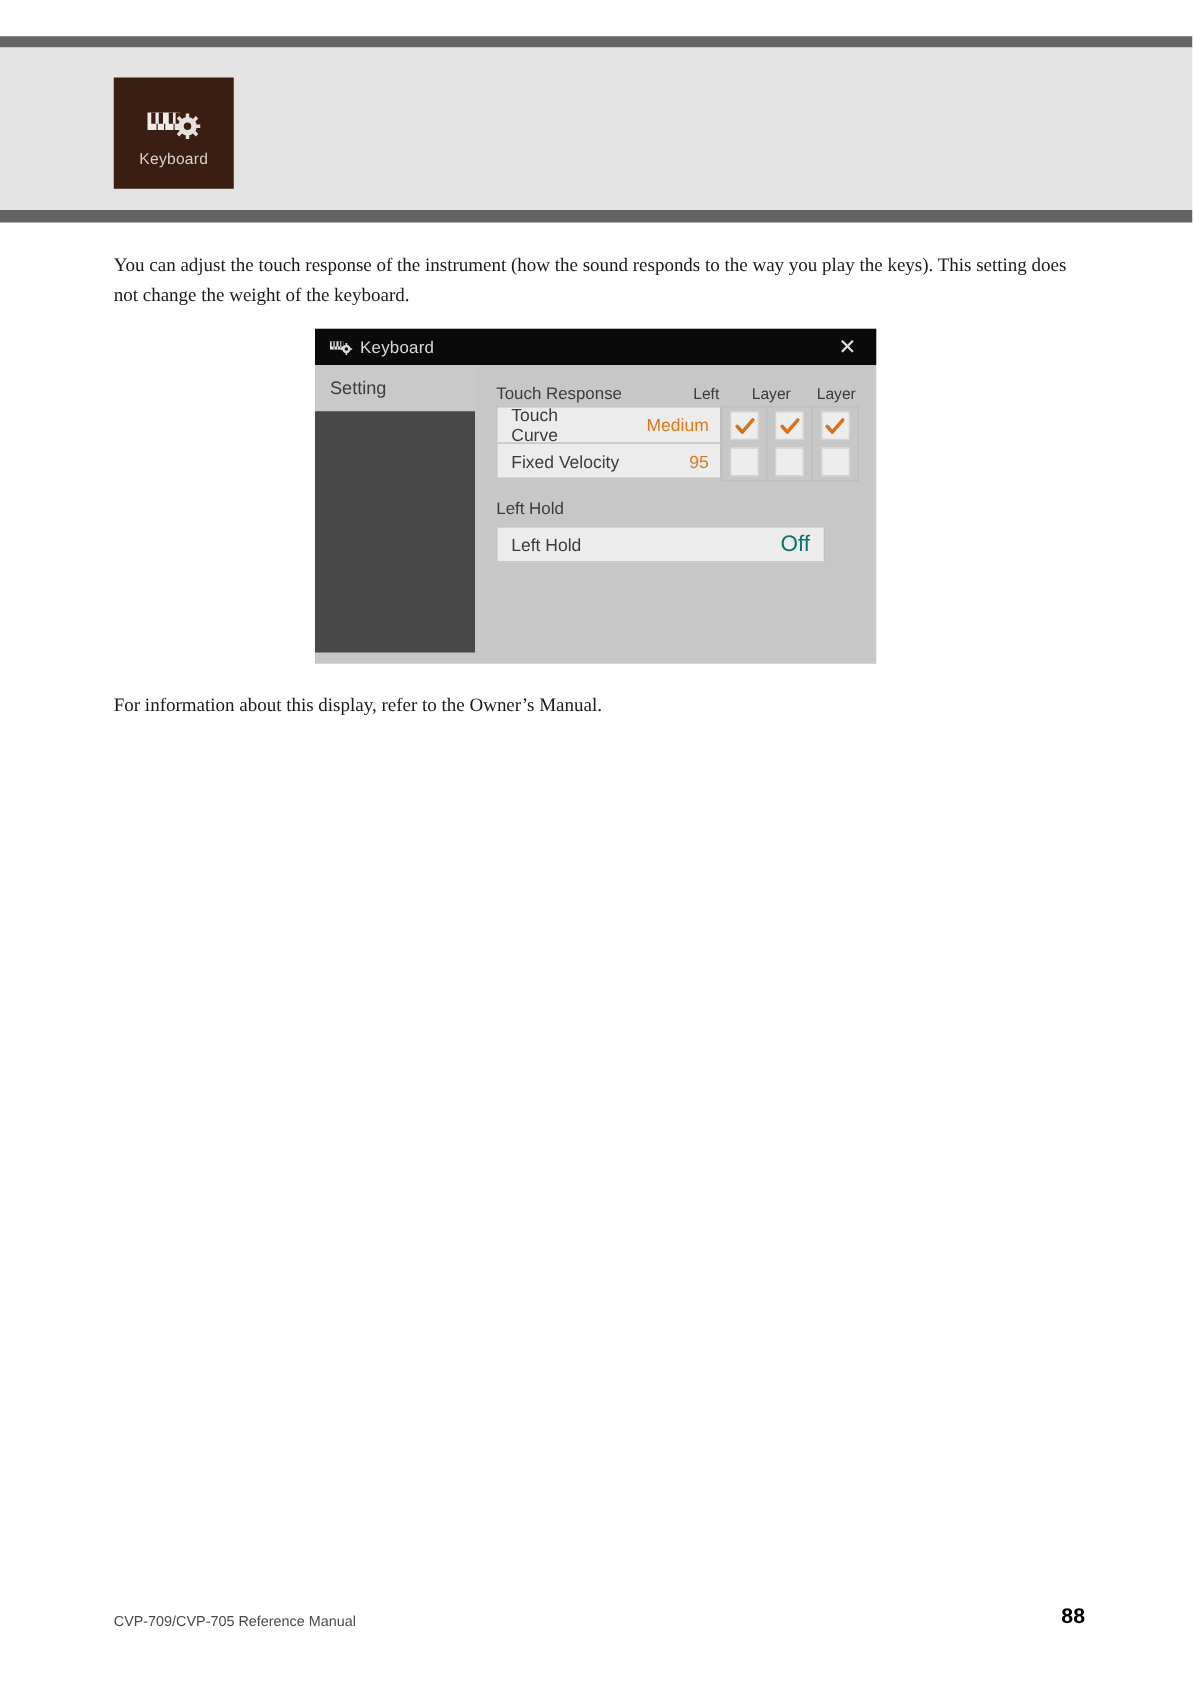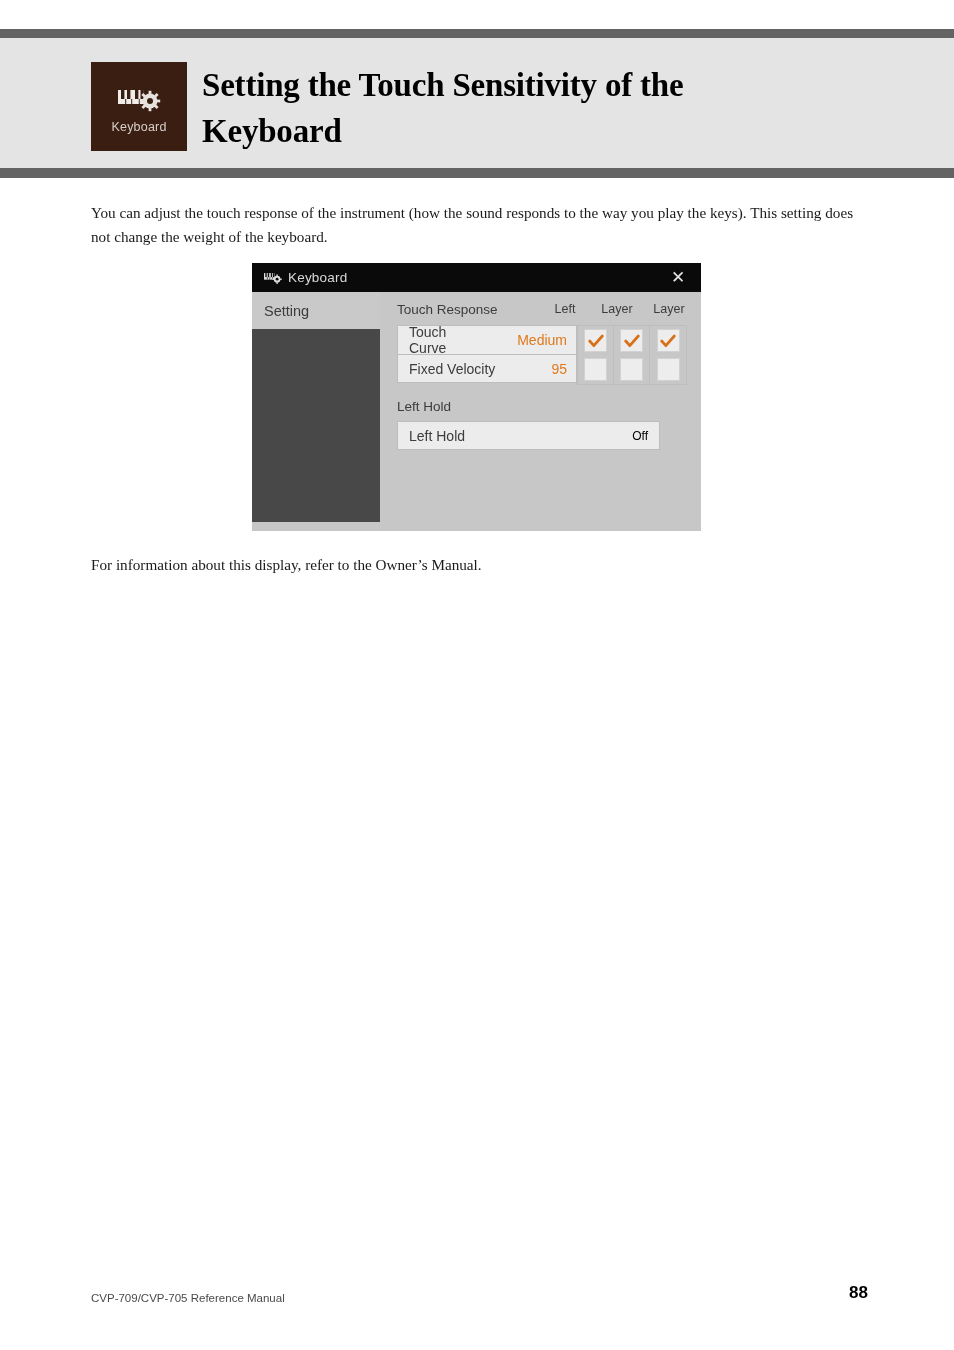--- a/index.html
+++ b/index.html
@@ -190,20 +190,21 @@
     left: 128px;
     top: 0;
     right: 0;
     bottom: 0;
     padding: 10px 14px 0 17px;
     box-sizing: border-box;
   }
 
   .section-head-row {
     display: flex;
+    align-items: flex-end;
     height: 20px;
   }
   .section-label {
     font-size: 13.5px;
     color: #3c3c3c;
     flex: 1 1 auto;
   }
   .col-headers {
     display: flex;
     flex: 0 0 auto;
@@ -298,22 +299,22 @@
     padding: 0 11px;
     box-sizing: border-box;
     width: 263px;
   }
   .lh-row .r-label {
     font-size: 14px;
     color: #3c3c3c;
     flex: 1 1 auto;
   }
   .lh-row .r-value {
-    font-size: 12px;
-    color: #000000;
+    font-size: 18px;
+    color: #0f766e;
   }
 
   
   .footer-left {
     position: absolute;
     left: 91px;
     top: 1292px;
     font-family: "Liberation Sans", sans-serif;
     font-size: 11.5px;
     color: #4a4a4a;
@@ -360,21 +361,20 @@
           <rect x="26.4" y="11.3" width="2.8" height="4" transform="rotate(-45 27.8 13.3)"></rect>
           <rect x="38.8" y="22.7" width="2.8" height="4" transform="rotate(-45 40.2 24.7)"></rect>
           <rect x="38.8" y="11.3" width="2.8" height="4" transform="rotate(45 40.2 13.3)"></rect>
           <rect x="26.4" y="22.7" width="2.8" height="4" transform="rotate(45 27.8 24.7)"></rect>
         </g>
         <circle cx="34" cy="19" r="3" fill="#3a1e12"></circle>
       </svg>
     </span>
     <span class="icon-label">Keyboard</span>
   </div>
-  <div class="chapter-title">Setting the Touch Sensitivity of the Keyboard</div>
 </div>
 
 <div class="body-text para-intro">You can adjust the touch response of the instrument (how the sound responds to the way you play the keys). This setting does not change the weight of the keyboard.</div>
 
 <div class="device-dialog">
 
   <div class="dlg-titlebar">
     <span class="title-glyph">
       <svg viewBox="0 0 22 16" width="18" height="14" xmlns="http://www.w3.org/2000/svg">
         <rect x="0" y="2" width="13" height="8" fill="#e0e0e0"></rect>

